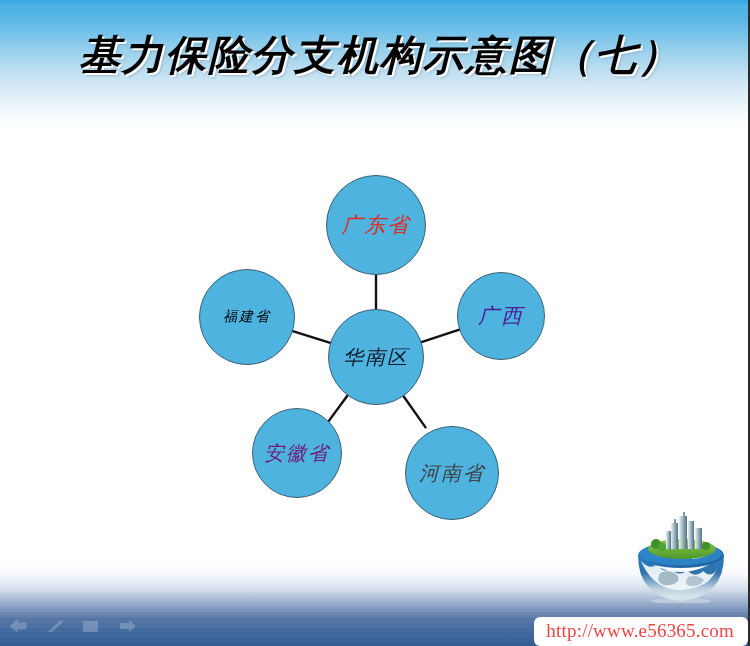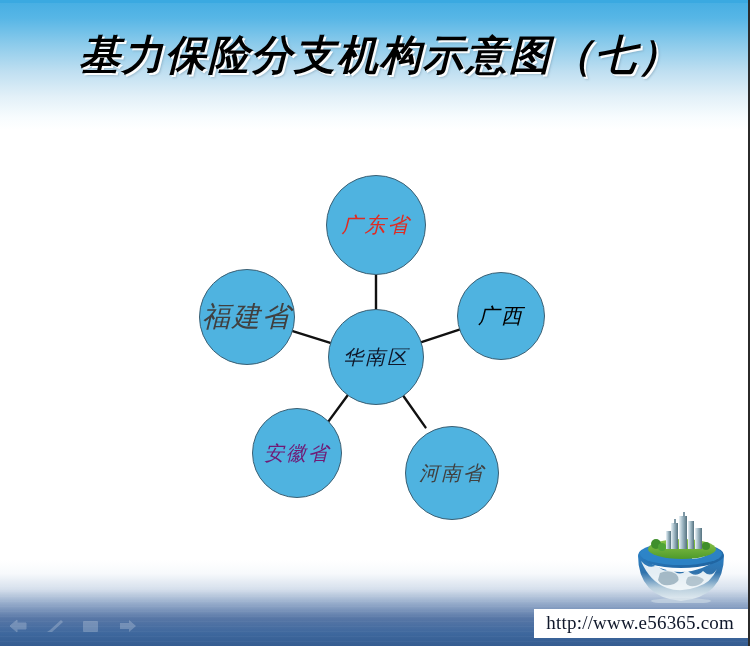--- a/index.html
+++ b/index.html
@@ -137,28 +137,29 @@
   .logo {
     position: absolute;
     right: 16px;
     bottom: 43px;
     width: 102px;
     height: 92px;
   }
   .url-box {
     position: absolute;
     right: 0;
-    bottom: 8px;
+    bottom: 0;
     background: #ffffff;
     padding: 3px 14px 4px 12px;
     font-family: "Liberation Serif", "DejaVu Serif", serif;
     font-size: 19px;
-    color: #0f172a;
+    color: #ef4444;
     letter-spacing: .2px;
     white-space: nowrap;
+    border-radius: 6px;
   }
 </style>
 </head>
 <body>
 
 <div id="slide">
 
   <div class="sky"></div>
   <div class="sky-top-edge"></div>
 
@@ -171,30 +172,30 @@
           <line x1="420.65905420129457" y1="342.3518302219754" x2="460.14171636902836" y2="329.4015170309587"></line>
           <line x1="403.04819009020684" y1="395.43690170713603" x2="425.5273033159678" y2="427.38090471216475"></line>
           <line x1="348.0834958479738" y1="394.8109613198329" x2="323.1345996316841" y2="428.6025042963266"></line>
           <line x1="331.1085899858992" y1="343.0801829413641" x2="291.8914100141008" y2="330.9198170586359"></line>
         </g>
     </svg>
     <div id="node-layer">
         <div class="node" style="left: 326px; top: 175px; width: 100px; height: 100px; color: rgb(224, 43, 34); font-size: 21px;">
           <span>广东省</span>
         </div>
-        <div class="node" style="left: 457px; top: 272px; width: 88px; height: 88px; color: #000000; font-size: 21px;">
+        <div class="node" style="left: 457px; top: 272px; width: 88px; height: 88px; color: #4c1d95; font-size: 21px;">
           <span>广西</span>
         </div>
         <div class="node" style="left: 405px; top: 426px; width: 94px; height: 94px; color: #404040; font-size: 20px;">
           <span>河南省</span>
         </div>
         <div class="node" style="left: 252px; top: 408px; width: 90px; height: 90px; color: #701a75; font-size: 20px;">
           <span>安徽省</span>
         </div>
-        <div class="node" style="left: 199px; top: 269px; width: 96px; height: 96px; color: #404040; font-size: 28px;">
+        <div class="node" style="left: 199px; top: 269px; width: 96px; height: 96px; color: #000000; font-size: 14px;">
           <span>福建省</span>
         </div>
         <div class="node" style="left: 328px; top: 309px; width: 96px; height: 96px; color: #0f172a; font-size: 20px;">
           <span>华南区</span>
         </div>
       </div>
   </div>
 
   <div class="sea2"></div>
   <div class="sea-ripples"></div>

